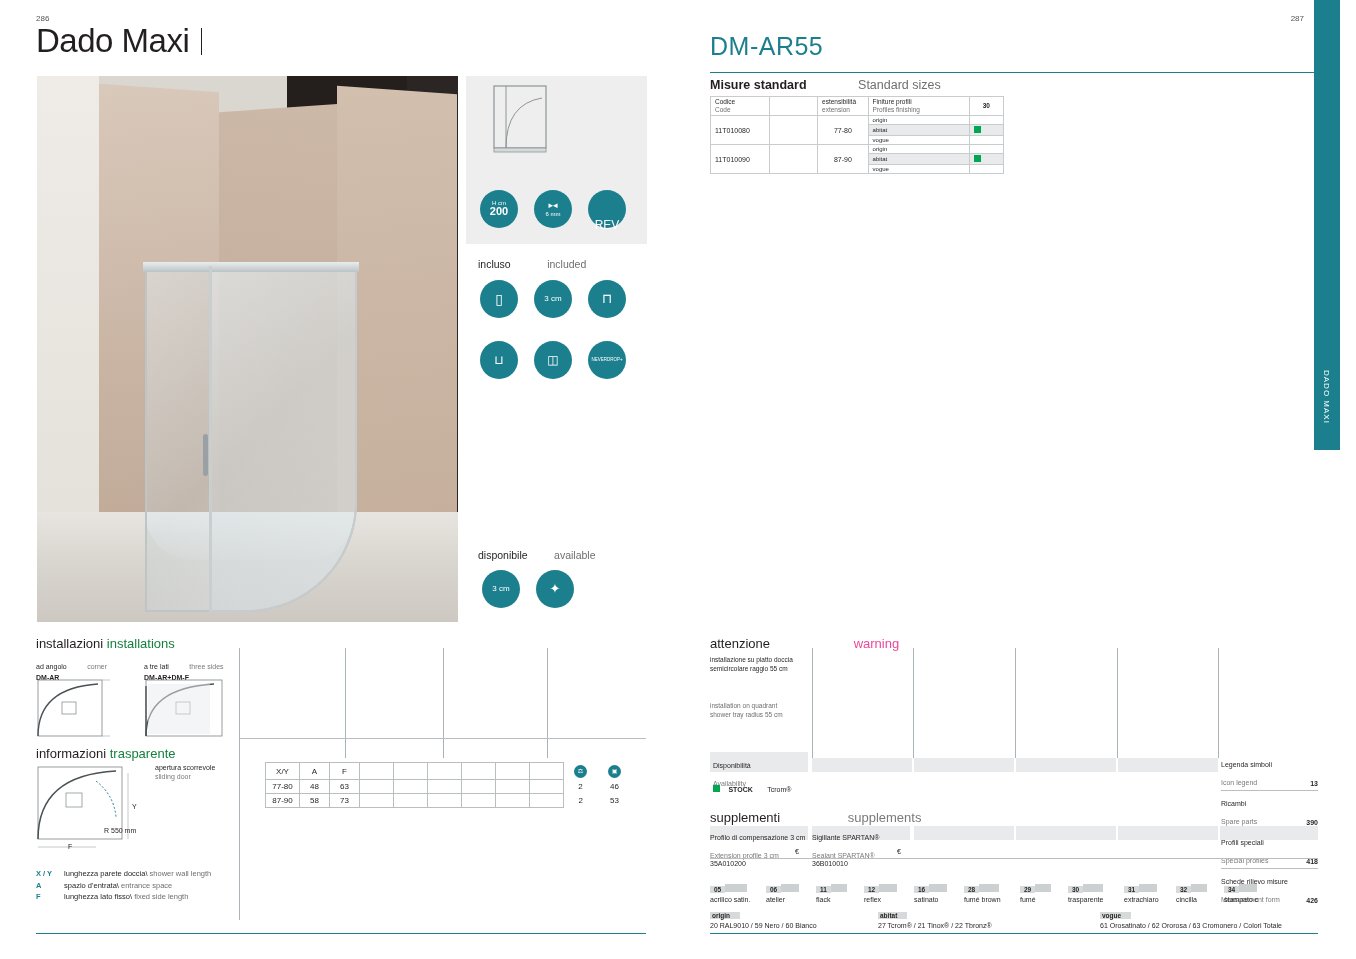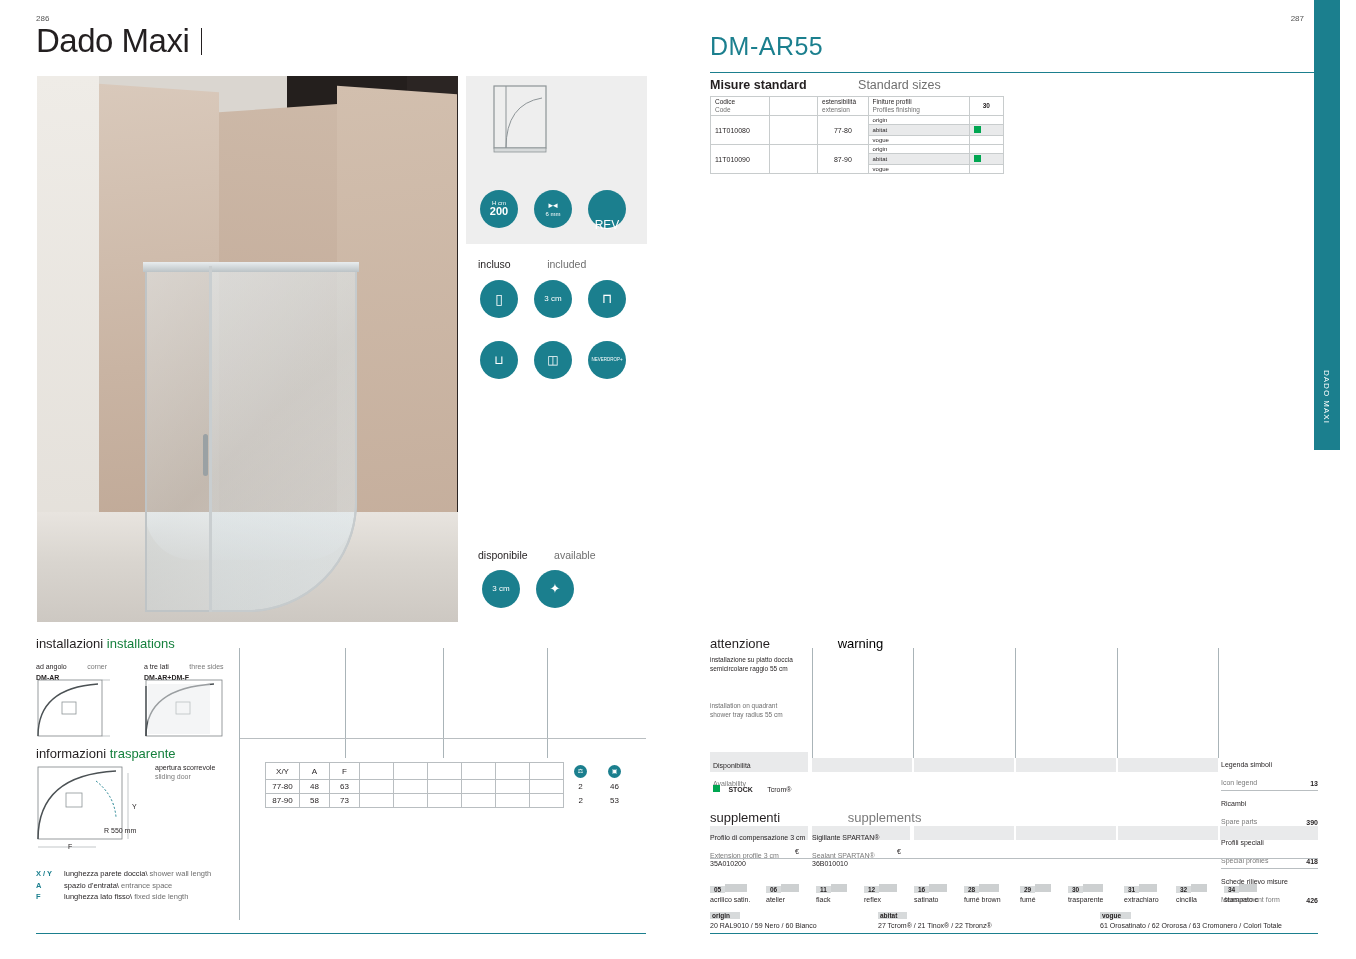--- a/index.html
+++ b/index.html
@@ -103,21 +103,21 @@
 
   .sizes { position:absolute; left:710px; top:96px; width:294px; font-size:6.5px; }
   .sizes table { border-collapse:collapse; width:294px; }
   .sizes td { border:0.5px solid #c8cccd; padding:1px 4px; vertical-align:middle; }
   .sizes .hdr td { background:#ffffff; color:#231f20; font-size:6.5px; line-height:1.25; }
   .sizes .num-cell { background:#d9dbdc; text-align:center; font-weight:bold; font-size:11px; width:34px; }
   .sizes .sq { display:inline-block; width:7px; height:7px; background:#00a651; }
   .sizes .shade { background:#e9eaeb; }
 
   .warn-head { position:absolute; left:710px; top:636px; font-size:13px; }
-  .warn-head .en { color:#000000; margin-left:64px; }
+  .warn-head .en { color:#ec4899; margin-left:80px; }
   .warn-txt { position:absolute; left:710px; top:656px; font-size:6.5px; line-height:1.35; color:#231f20; }
   .warn-txt2 { position:absolute; left:710px; top:702px; font-size:6.5px; line-height:1.35; color:#6f6f6f; }
 
   .supp-head { position:absolute; left:710px; top:810px; font-size:13px; }
   .supp-head .en { color:#7a7a7a; margin-left:64px; }
 
   .tab-strip { position:absolute; background:#e9eaeb; }
 
   
   .sidetab { position:absolute; right:0; top:0; width:26px; height:450px; background:#1b7f8e; }

